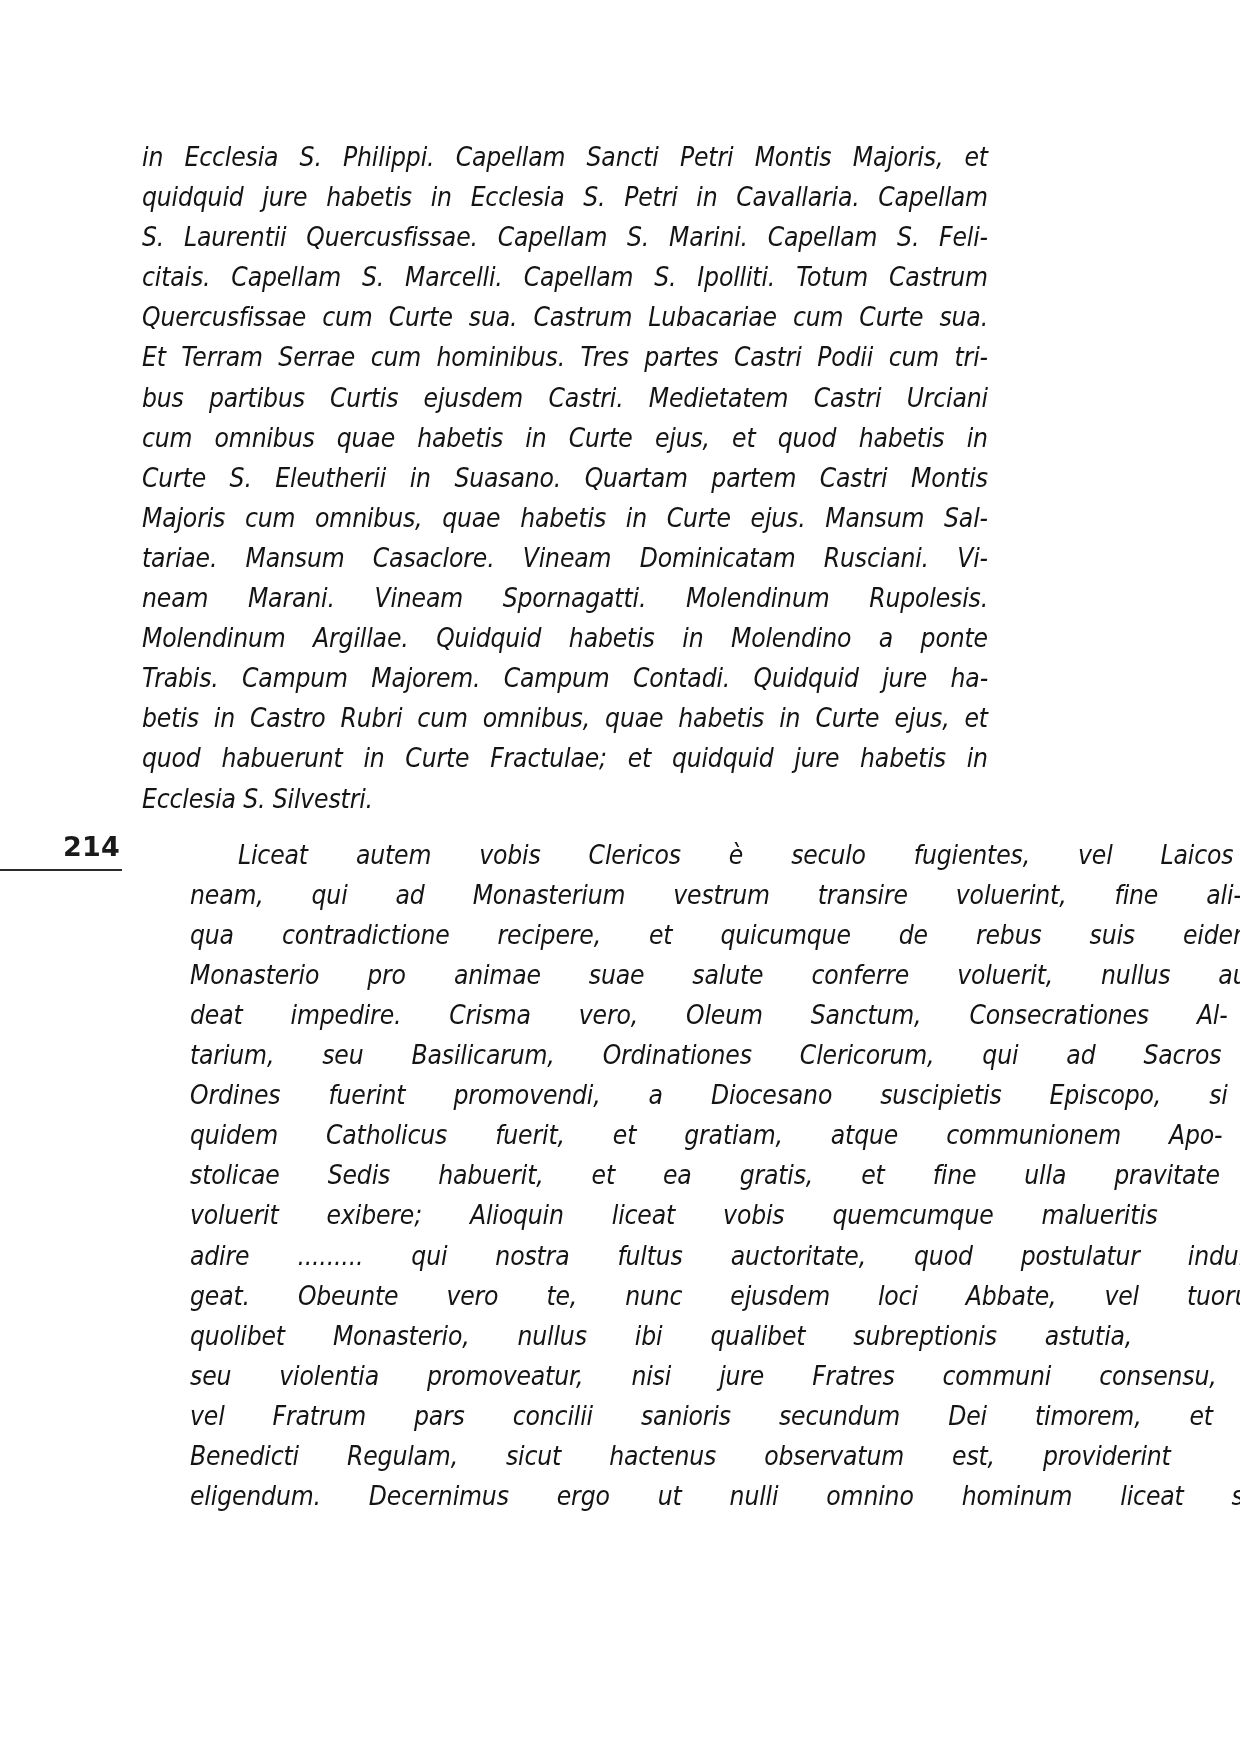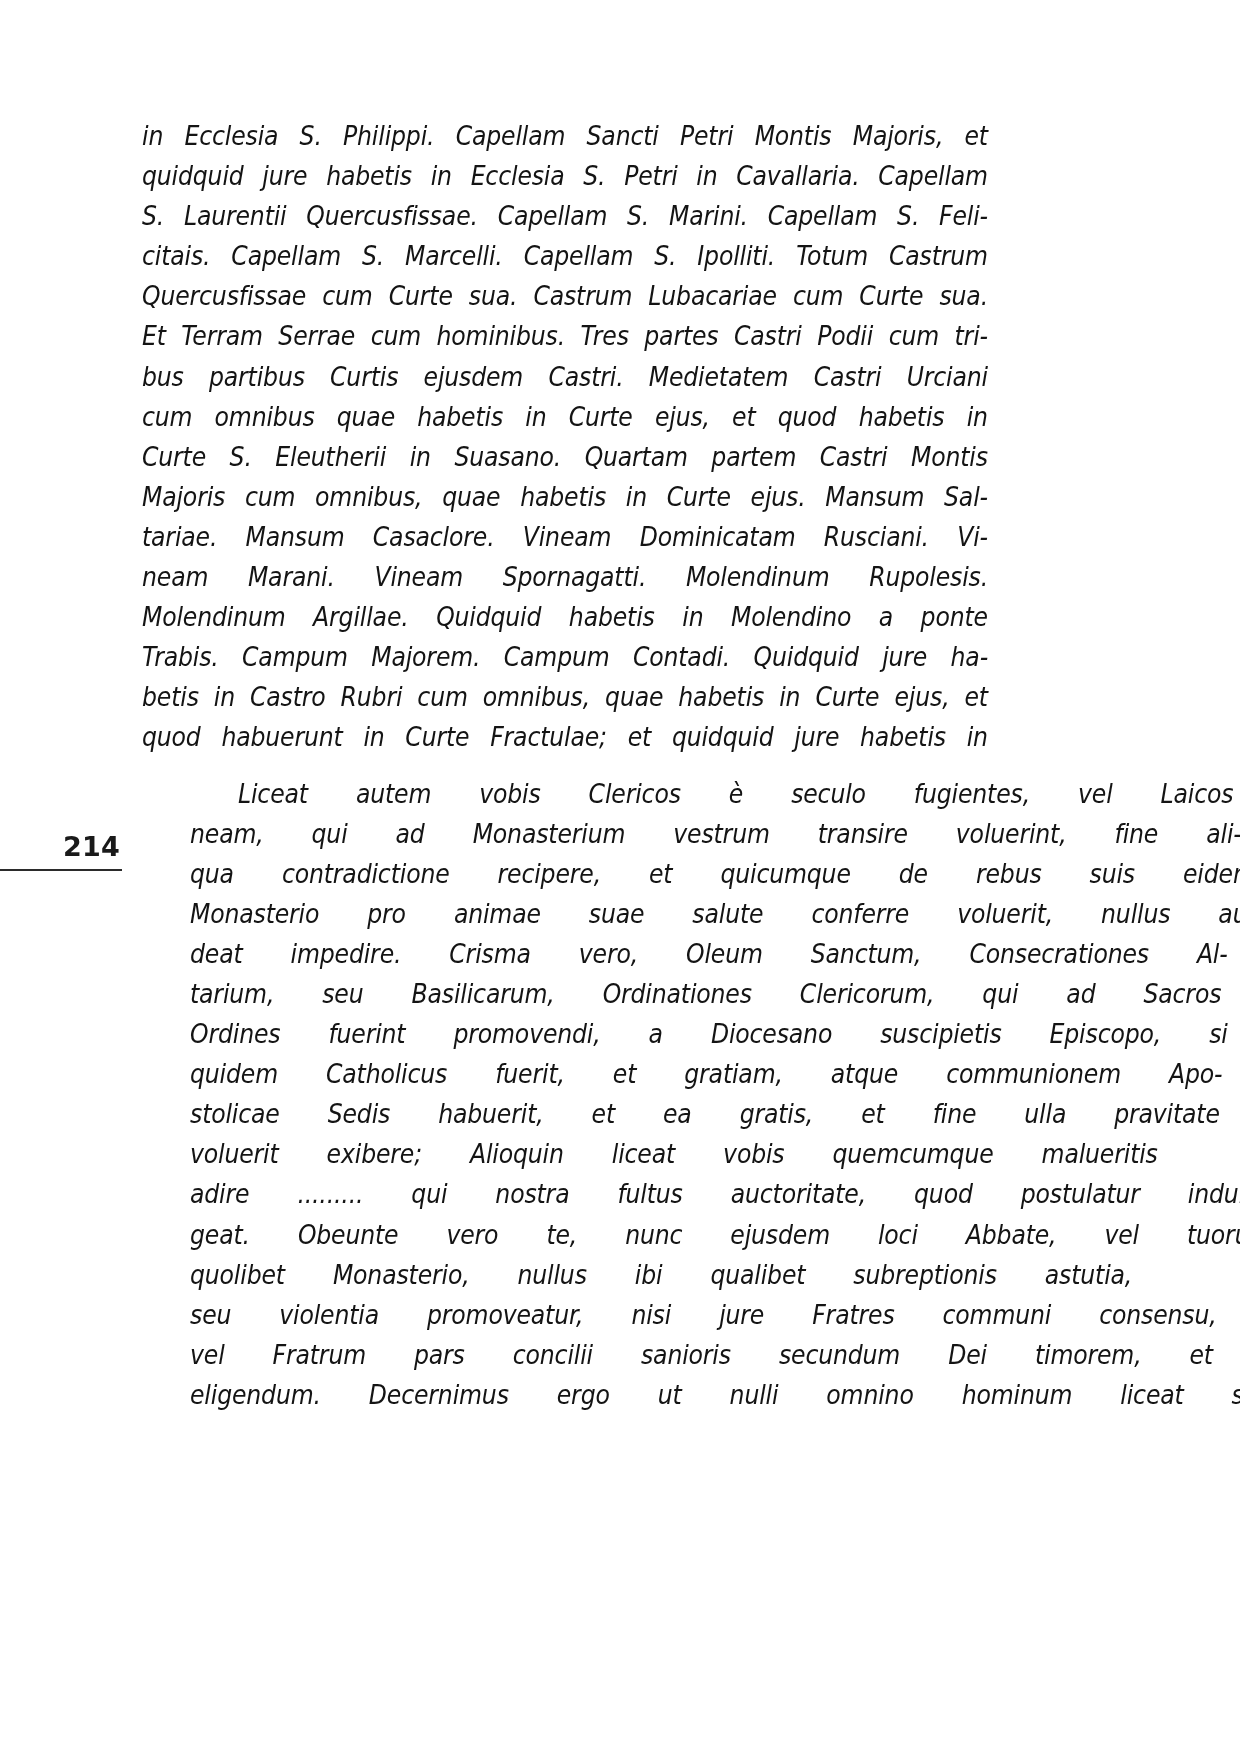--- a/index.html
+++ b/index.html
@@ -37,21 +37,21 @@
     margin-top: 9px;
     width: 122px;
     height: 2.2px;
     background: #2b2b2b;
   }
 
   
   .text-column {
     position: absolute;
     left: 142px;
-    top: 116px;
+    top: 137px;
     width: 846px;
   }
   .para {
     font-style: italic;
     font-size: 26.2px;
     line-height: 40.1px;
     color: #141414;
     text-align: justify;
     text-justify: inter-word;
     margin: 0;
@@ -269,20 +269,21 @@
           <span>habuerunt</span>
           <span>in</span>
           <span>Curte</span>
           <span>Fractulae;</span>
           <span>et</span>
           <span>quidquid</span>
           <span>jure</span>
           <span>habetis</span>
           <span>in</span>
         </div>
+        <div class="line last">Ecclesia S. Silvestri.</div>
       </div>
     <div class="para indented" id="p2">
         <div class="line justify indent-first">
           <span>Liceat</span>
           <span>autem</span>
           <span>vobis</span>
           <span>Clericos</span>
           <span>è</span>
           <span>seculo</span>
           <span>fugientes,</span>
@@ -433,20 +434,29 @@
           <span>pars</span>
           <span>concilii</span>
           <span>sanioris</span>
           <span>secundum</span>
           <span>Dei</span>
           <span>timorem,</span>
           <span>et</span>
           <span>Beati</span>
         </div>
         <div class="line justify">
+          <span>Benedicti</span>
+          <span>Regulam,</span>
+          <span>sicut</span>
+          <span>hactenus</span>
+          <span>observatum</span>
+          <span>est,</span>
+          <span>providerint</span>
+        </div>
+        <div class="line justify">
           <span>eligendum.</span>
           <span>Decernimus</span>
           <span>ergo</span>
           <span>ut</span>
           <span>nulli</span>
           <span>omnino</span>
           <span>hominum</span>
           <span>liceat</span>
           <span>su-</span>
         </div>

